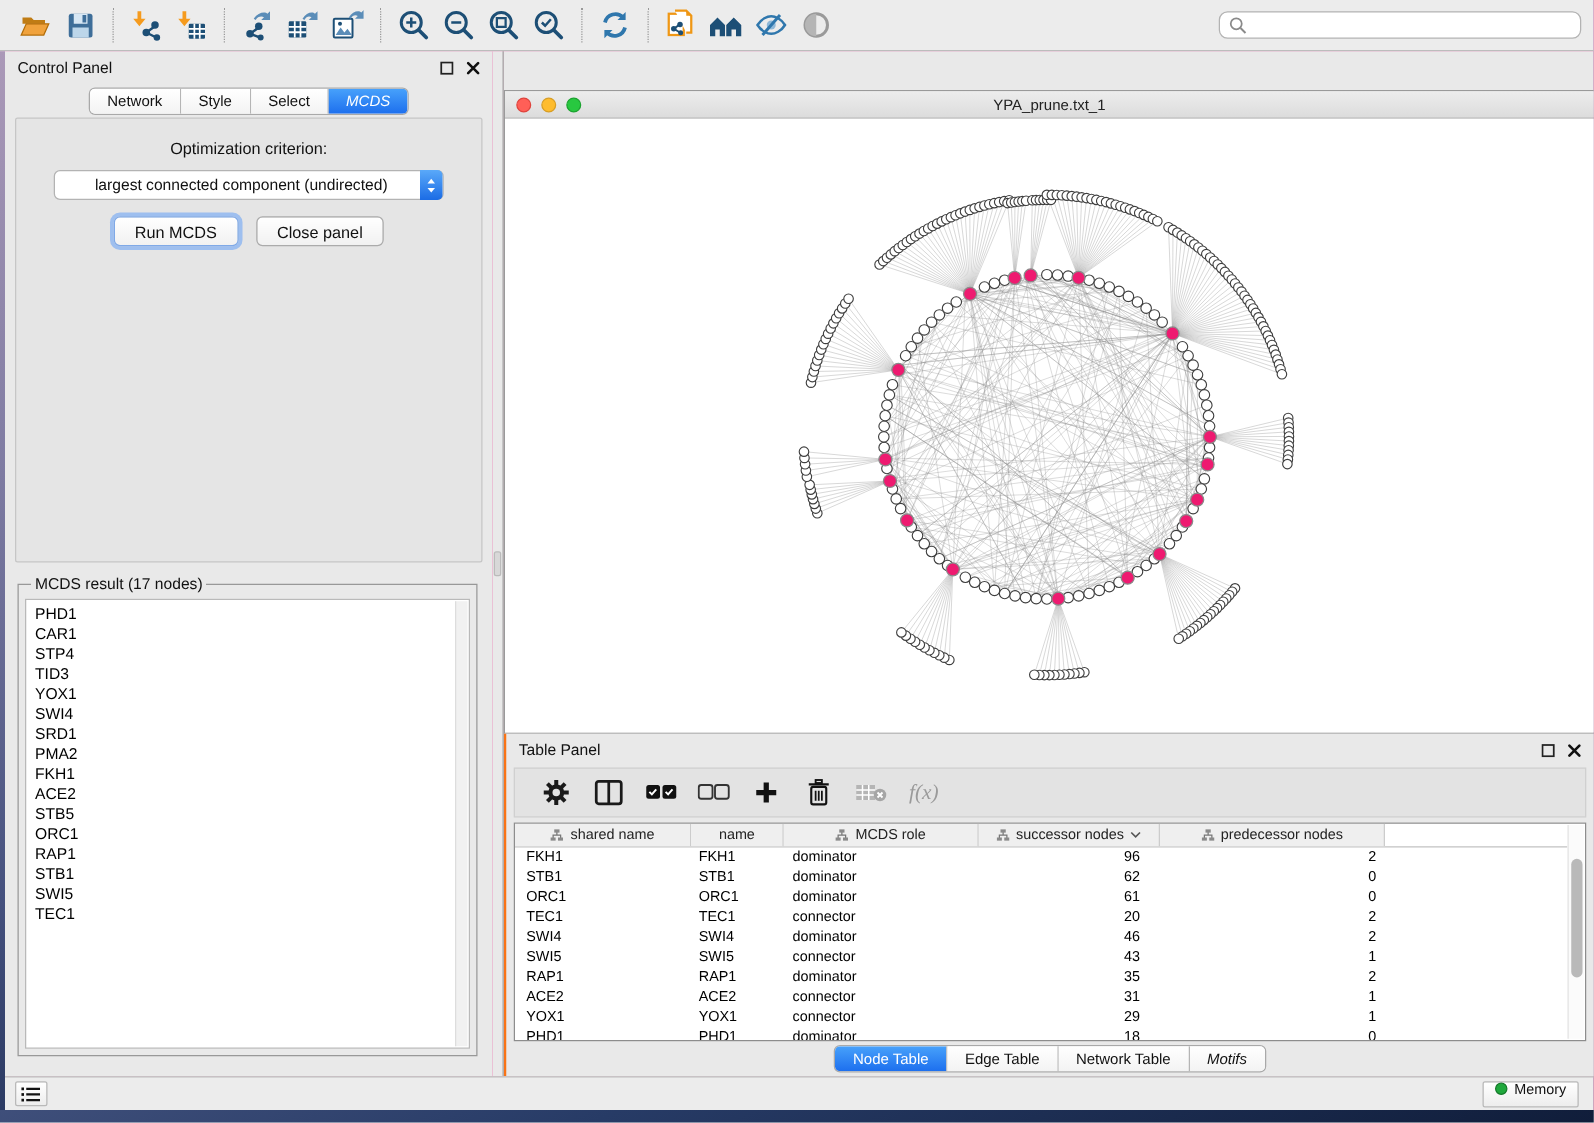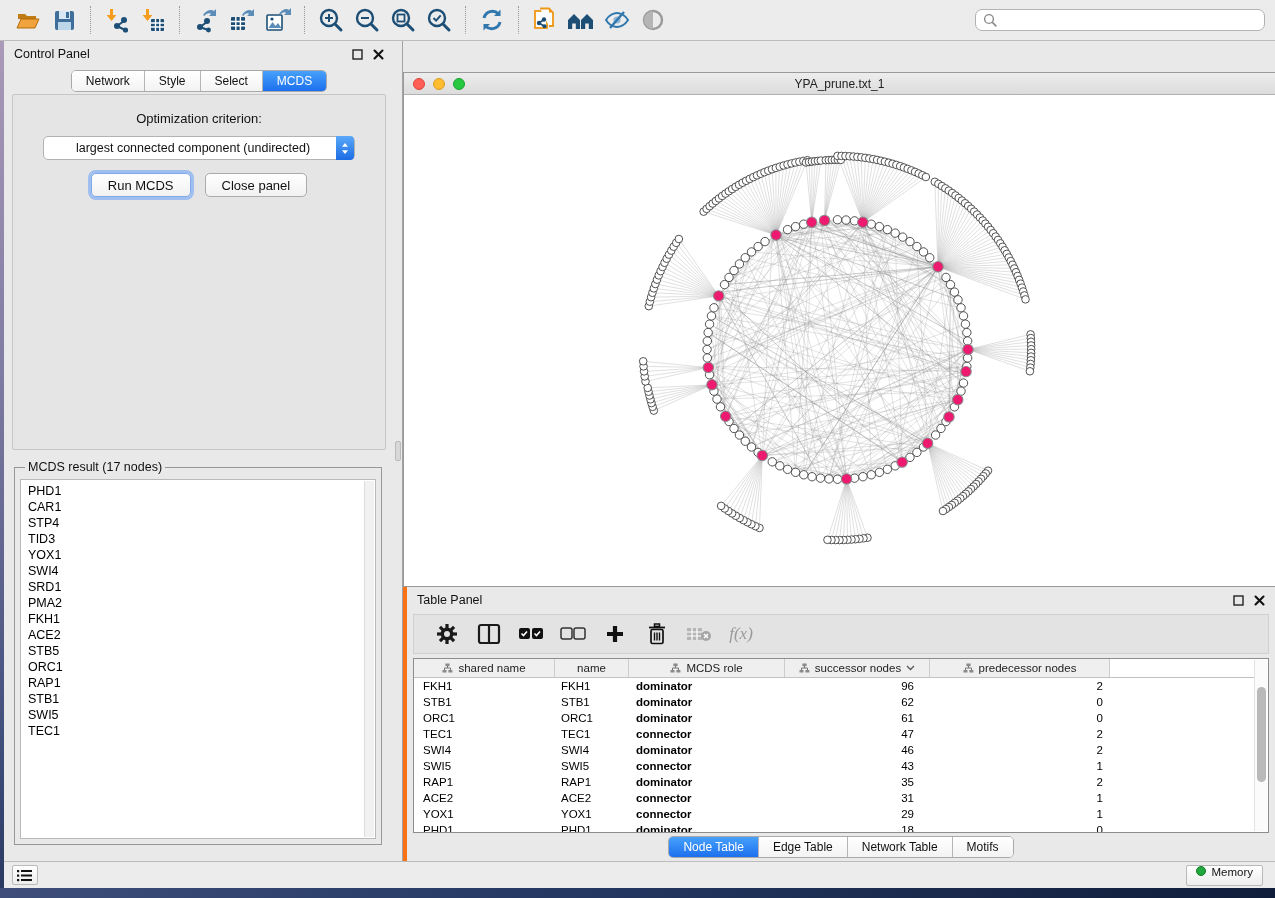--- a/index.html
+++ b/index.html
@@ -24,21 +24,21 @@
   .main { position:absolute; left:0; right:0; top:41px; bottom:27px; display:flex; }
 
   
   .control-panel { width:394px; background:#e9e9e9; display:flex; flex-direction:column; padding-left:4px; }
   .panel-header { height:26px; display:flex; align-items:center; padding:0 10px; font-size:12.5px; color:#111; }
   .win-ctrls { margin-left:auto; display:flex; gap:10px; align-items:center; }
   .cp-tabs { display:flex; justify-content:center; margin-top:3px; }
   .seg { display:flex; border:1px solid #a9a9a9; border-radius:5px; overflow:hidden; background:#fff; }
   .seg-tab { padding:3px 14px; font-size:12px; color:#111; background:linear-gradient(#ffffff,#f3f3f3);
     border-right:1px solid #b5b5b5; }
-  .seg-tab:last-child { border-right:none; }
+  .seg-tab:last-child { border-right:none;font-style:italic; }
   .seg-tab.active { background:linear-gradient(#47a1fb,#1d6fee); color:#fff; }
   .cp-box { margin:2px 8px 0 8px; height:356px; border:1px solid #c6c6c6; border-radius:2px;
     background:#e5e5e5; text-align:center; }
   .opt-label { margin-top:16px; font-size:13px; color:#111; }
   .select { margin:10px auto 0 auto; width:312px; height:24px; background:#fff; border:1px solid #b3b3b3;
     border-radius:5px; display:flex; align-items:center; }
   .select .sel-text { flex:1; font-size:12.5px; text-align:center; color:#111; padding-left:6px; }
   .stepper { width:18px; height:24px; border-radius:0 4px 4px 0;
     background:linear-gradient(#5aa9f9,#1b6ce5); display:flex; align-items:center; justify-content:center; }
   .btn-row { margin-top:13px; display:flex; justify-content:center; gap:14px; }
@@ -64,35 +64,35 @@
     position:relative; display:flex; align-items:center; justify-content:center; font-size:12px; color:#222; }
   .lights { position:absolute; left:9px; top:5px; display:flex; gap:8px; }
   .light { width:12px; height:12px; border-radius:50%; }
   .light.red { background:#ff5f57; border:1px solid #df433c; }
   .light.yellow { background:#febc2e; border:1px solid #d89e24; }
   .light.green { background:#28c840; border:1px solid #1ba32f; }
   .net-canvas { flex:1; background:#fff; position:relative; }
   .net-canvas svg { position:absolute; inset:0; width:100%; height:100%; }
 
   
-  .table-panel { flex:1; display:flex; flex-direction:column; border-left:4px solid #f97316; background:#e9e9e9; }
+  .table-panel { flex:1; display:flex; flex-direction:column; border-left:2px solid #f97316; background:#e9e9e9; }
   .tp-toolbar { margin:1px 6px 0 6px; height:40px; background:#e3e3e3; border:1px solid #d0d0d0;
     display:flex; align-items:center; padding:0 12px; gap:0; }
   .tp-tbtn { width:42px; height:32px; display:flex; align-items:center; justify-content:center; }
   .fx { font-family:"Liberation Serif",serif; font-style:italic; font-size:17px; color:#9a9a9a; }
   .tablewrap { margin:4px 6px 0 6px; flex:1; background:#fff; border:1px solid #8d8d8d; position:relative; overflow:hidden; }
   .tgrid { position:absolute; left:0; top:0; right:14px; }
   .thead { display:flex; height:19px; border-bottom:1px solid #c2c2c2; font-size:11.5px; color:#222; }
   .th { background:#efefef; border-right:1px solid #cccccc; display:flex; align-items:center; justify-content:center; gap:5px; }
   .th.filler { background:transparent; border-right:none; flex:1; }
   .trow { display:flex; height:16px; font-size:11.5px; color:#000; align-items:center; }
   .td { overflow:hidden; white-space:nowrap; }
   .c0 { width:141px; padding-left:9px; }
   .c1 { width:74px;  padding-left:6px; }
-  .c2 { width:156px; padding-left:7px;font-weight:bold; }
+  .c2 { width:156px; padding-left:7px; }
   .c3 { width:145px; text-align:right; padding-right:16px; }
   .c4 { width:180px; text-align:right; padding-right:7px; }
   .vscroll { position:absolute; top:1px; bottom:1px; right:1px; width:13px; background:#fbfbfb; border-left:1px solid #e3e3e3; }
   .vthumb { position:absolute; left:2px; width:9px; top:27px; height:95px; background:#b9b9b9; border-radius:5px; }
   .tp-tabs { height:28px; display:flex; justify-content:center; align-items:center; }
 
   
   .statusbar { position:absolute; left:0; right:0; bottom:0; height:27px; background:#ececec;
     border-top:1px solid #bcbcbc; display:flex; align-items:center; padding:0 12px; }
   .sb-btn { width:26px; height:20px; border:1px solid #b9b9b9; border-radius:2px;
@@ -1230,21 +1230,21 @@
                 <div class="td c0">ORC1</div>
                 <div class="td c1">ORC1</div>
                 <div class="td c2">dominator</div>
                 <div class="td c3">61</div>
                 <div class="td c4">0</div>
               </div>
               <div class="trow">
                 <div class="td c0">TEC1</div>
                 <div class="td c1">TEC1</div>
                 <div class="td c2">connector</div>
-                <div class="td c3">47</div>
+                <div class="td c3">20</div>
                 <div class="td c4">2</div>
               </div>
               <div class="trow">
                 <div class="td c0">SWI4</div>
                 <div class="td c1">SWI4</div>
                 <div class="td c2">dominator</div>
                 <div class="td c3">46</div>
                 <div class="td c4">2</div>
               </div>
               <div class="trow">

